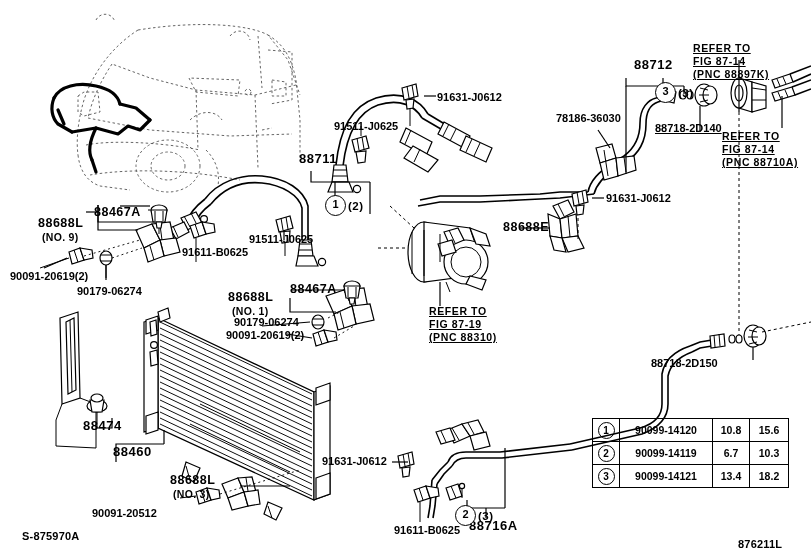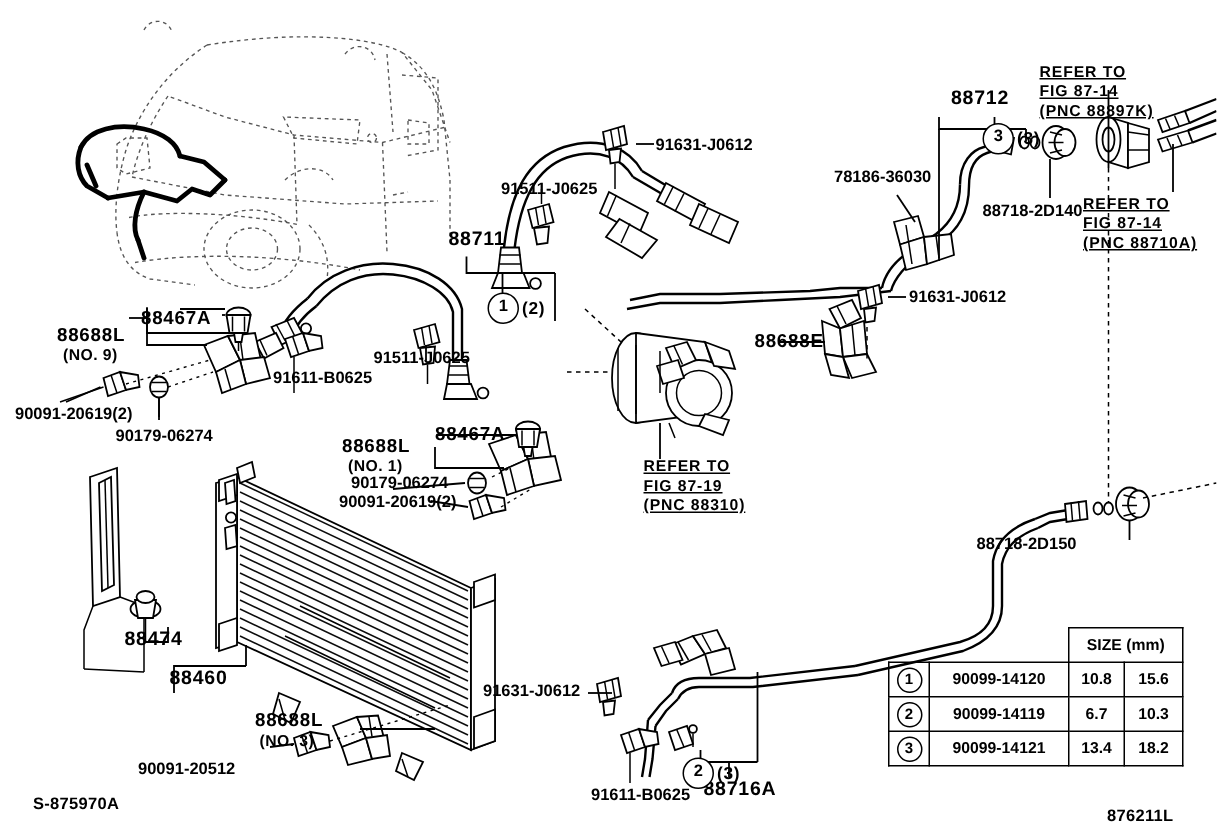--- a/index.html
+++ b/index.html
@@ -516,21 +516,21 @@
 
 <div class="lbl" style="left:290px;top:283px;font-size:12.5px;">88467A</div>
 <div class="lbl" style="left:228px;top:291px;font-size:12.5px;">88688L</div>
 <div class="lbl sub" style="left:232px;top:305px;">(NO. 1)</div>
 
 <div class="lbl" style="left:170px;top:474px;font-size:12.5px;">88688L</div>
 <div class="lbl sub" style="left:173px;top:488px;">(NO. 3)</div>
 
 <div class="lbl" style="left:503px;top:221px;font-size:12.5px;">88688E</div>
 
-<div class="lbl code" style="left:655px;top:135px;">88718-2D140</div>
+<div class="lbl code" style="left:655px;top:122px;text-decoration:underline;">88718-2D140</div>
 <div class="lbl code" style="left:651px;top:357px;">88718-2D150</div>
 <div class="lbl code" style="left:556px;top:112px;">78186-36030</div>
 
 <div class="lbl code" style="left:437px;top:91px;">91631-J0612</div>
 <div class="lbl code" style="left:606px;top:192px;">91631-J0612</div>
 <div class="lbl code" style="left:322px;top:455px;">91631-J0612</div>
 
 <div class="lbl code" style="left:334px;top:120px;">91511-J0625</div>
 <div class="lbl code" style="left:249px;top:233px;">91511-J0625</div>
 
@@ -558,25 +558,20 @@
 <div class="lbl" style="left:348px;top:200px;font-size:11.5px;">(2)</div>
 
 <div class="mark" style="left:455px;top:505px;">2</div>
 <div class="lbl" style="left:478px;top:510px;font-size:11.5px;">(3)</div>
 
 <div class="mark" style="left:655px;top:82px;">3</div>
 <div class="lbl" style="left:678px;top:87px;font-size:11.5px;">(3)</div>
 
 <table id="sizetable">
   <tbody>
-        <tr>
-    <td class="nocell cw"></td>
-    <td class="nocell pw"></td>
-    <td colspan="2">SIZE (mm)</td>
-  </tr>
   <tr>
     <td class="cw"><span class="circnum">1</span></td>
     <td class="pw">90099-14120</td>
     <td class="iw">10.8</td>
     <td class="ow">15.6</td>
   </tr>
   <tr>
     <td class="cw"><span class="circnum">2</span></td>
     <td class="pw">90099-14119</td>
     <td class="iw">6.7</td>

